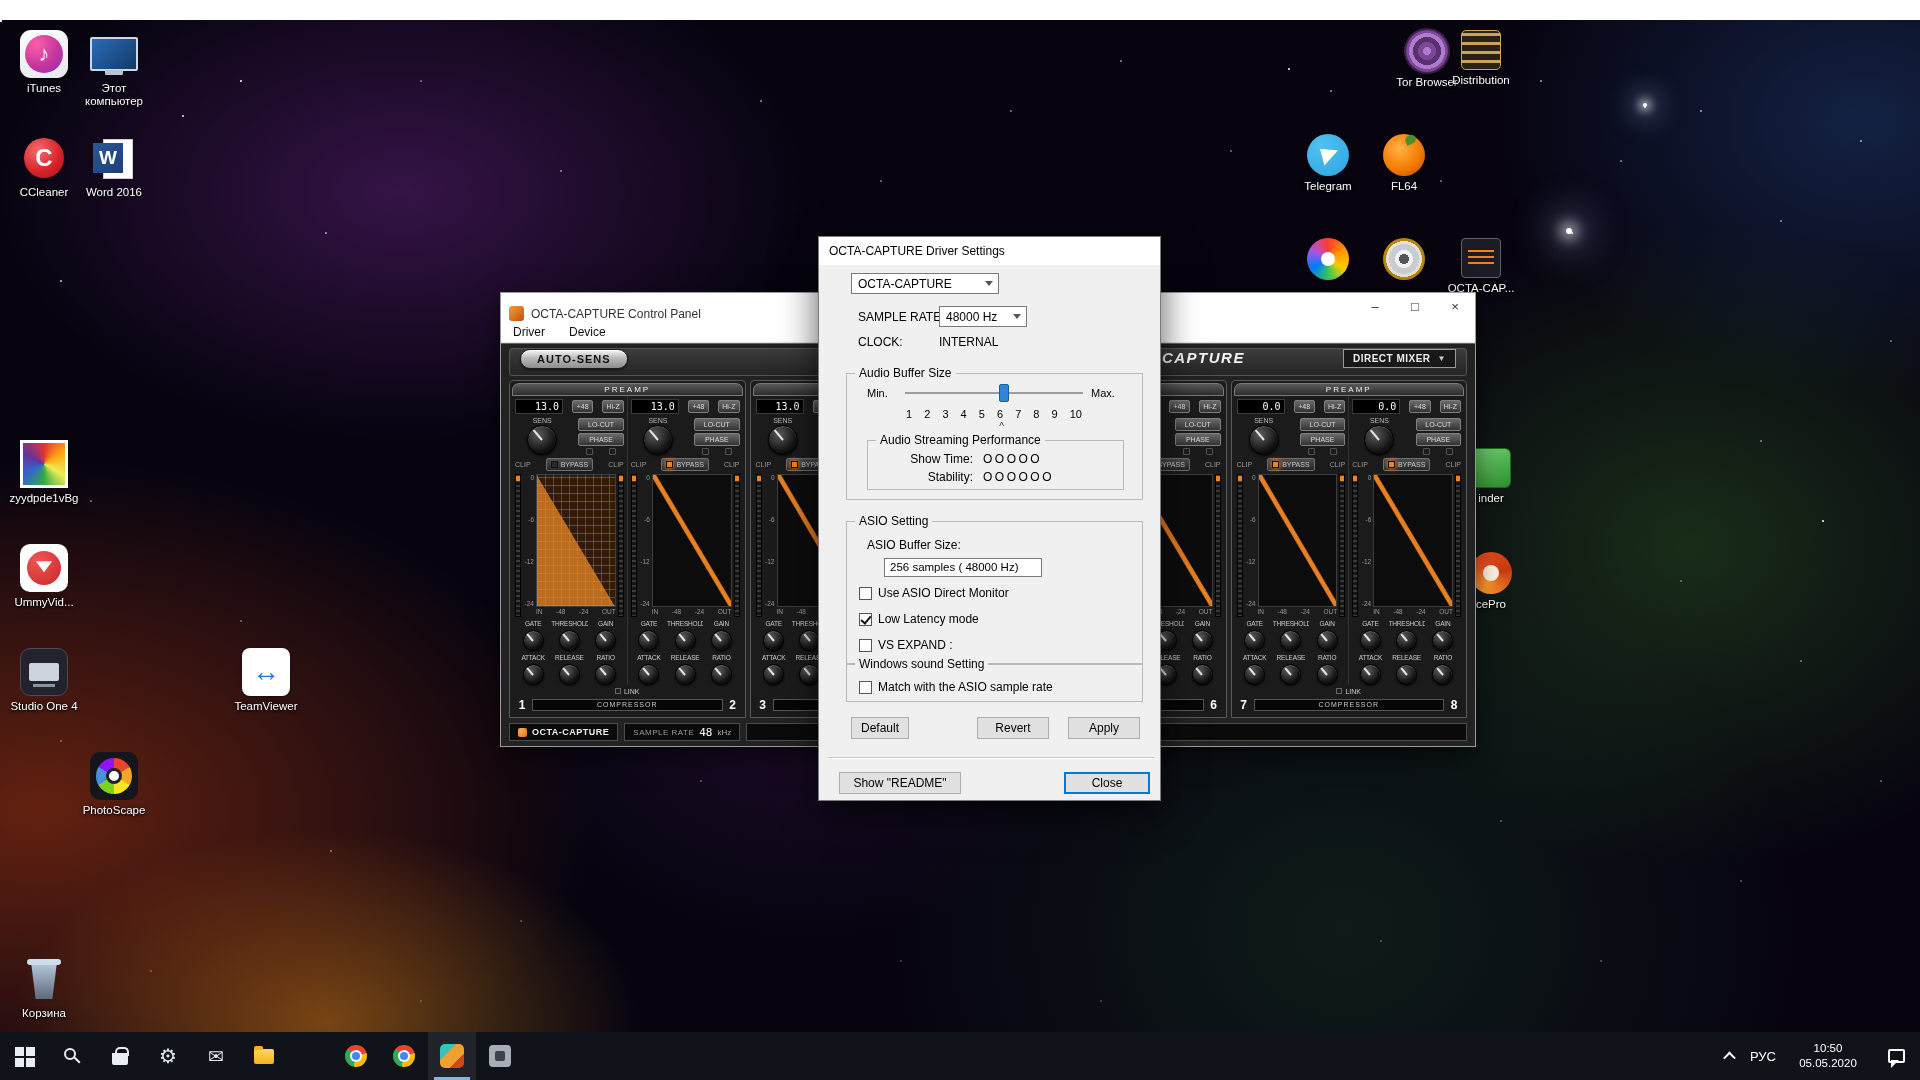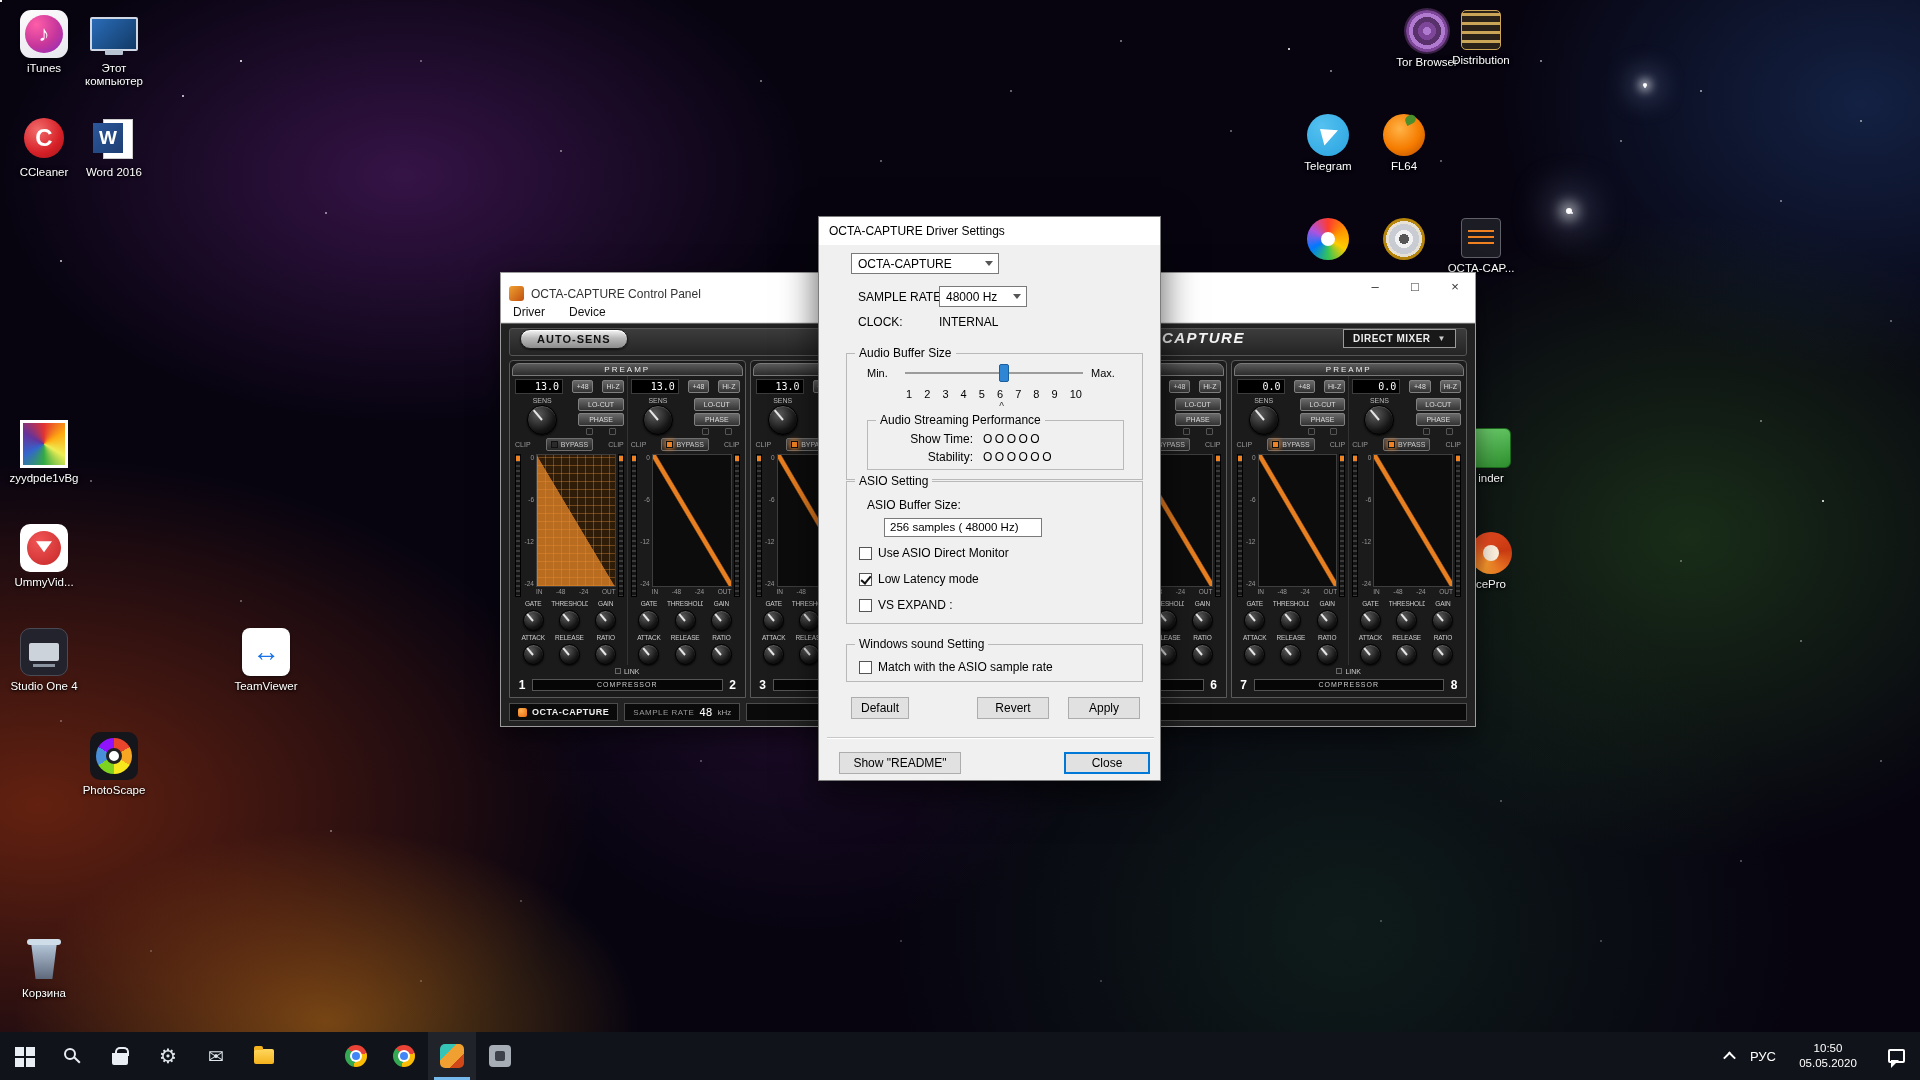--- a/index.html
+++ b/index.html
@@ -9,20 +9,21 @@
   .desktop { position:absolute; inset:0 0 48px 0;
     background:
       radial-gradient(ellipse 620px 380px at 21% 17%, rgba(128,44,158,.38), transparent 65%),
       radial-gradient(ellipse 900px 560px at 2% 78%, rgba(190,62,16,.5), transparent 62%),
       radial-gradient(ellipse 520px 320px at 17% 99%, rgba(238,150,26,.45), transparent 60%),
       radial-gradient(ellipse 480px 420px at 42% 64%, rgba(90,34,110,.3), transparent 65%),
       radial-gradient(ellipse 640px 520px at 88% 52%, rgba(70,150,44,.28), transparent 62%),
       radial-gradient(ellipse 560px 420px at 97% 10%, rgba(44,92,170,.33), transparent 65%),
       radial-gradient(ellipse 700px 600px at 70% 90%, rgba(40,110,60,.22), transparent 65%),
       #070410;
+    margin-top: 20px;
   }
   .stars { position:absolute; width:2px; height:2px; border-radius:50%; background:#fff; opacity:.9;
     box-shadow:182px 95px #fff,325px 212px rgba(255,255,255,.7),420px 60px rgba(255,255,255,.5),
     560px 150px rgba(255,255,255,.6),640px 330px rgba(255,255,255,.4),90px 480px rgba(255,255,255,.5),
     240px 600px rgba(255,255,255,.45),60px 720px rgba(255,255,255,.4),330px 830px rgba(255,255,255,.5),
     520px 900px rgba(255,255,255,.35),700px 760px rgba(255,255,255,.4),760px 80px rgba(255,255,255,.6),
     880px 160px rgba(255,255,255,.5),1010px 90px rgba(255,255,255,.55),1120px 40px rgba(255,255,255,.6),
     1230px 130px rgba(255,255,255,.5),1330px 70px rgba(255,255,255,.65),1440px 160px rgba(255,255,255,.5),
     1540px 60px rgba(255,255,255,.7),1620px 140px rgba(255,255,255,.6),1700px 90px rgba(255,255,255,.75),
     1780px 200px rgba(255,255,255,.6),1860px 120px rgba(255,255,255,.7),1890px 320px rgba(255,255,255,.5),
@@ -219,21 +220,21 @@
   .slider .thumb { position:absolute; top:2px; width:10px; height:18px; background:#2f86d5; border:1px solid #1b5f9d; border-radius:2px; }
   .ticks { position:absolute; left:59px; top:34px; width:176px; display:flex; justify-content:space-between;
     font-size:11px; color:#000; }
   .tickmark { position:absolute; top:47px; font-size:10px; color:#333; }
   .grp.inner .grp-title { background:#f0f0f0; }
   #grp-perf { left:20px; top:66px; width:257px; height:50px; }
   .perfrow { display:flex; padding-left:10px; margin-top:4px; }
   .perfrow:first-of-type { margin-top:11px; }
   .plab { width:95px; text-align:right; font-size:12px; }
   .pval { margin-left:10px; font-size:12px; letter-spacing:2.5px; }
-  #grp-asio { left:27px; top:236px; width:297px; height:143px; }
+  #grp-asio { left:27px; top:256px; width:297px; height:143px; }
   .lbl.in { position:absolute; }
   #asio-bs-label { left:20px; top:16px; }
   .textbox { position:absolute; height:19px; background:#fff; border:1px solid #7a7a7a; font-size:11.5px;
     padding:2px 5px; color:#000; white-space:nowrap; overflow:hidden; }
   #asio-bs-value { left:37px; top:36px; width:158px; }
   .cbcol { position:absolute; }
   #asio-cbs { left:12px; top:64px; }
   #grp-wss { left:27px; top:399px; width:297px; height:38px; }
   #wss-cbs { left:12px; top:15px; }
   .cb { display:flex; align-items:center; gap:6px; font-size:12px; color:#000; margin-bottom:12px; white-space:nowrap; }

